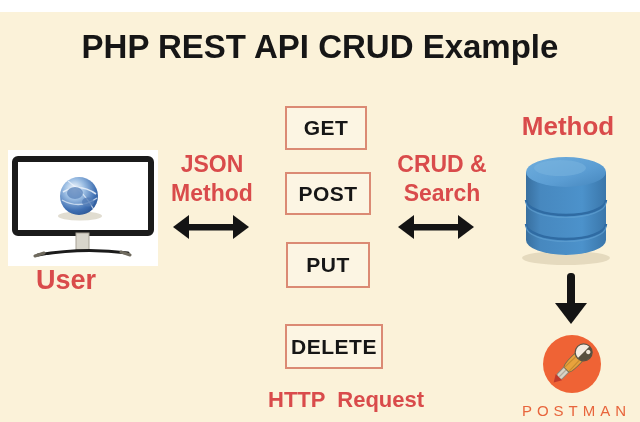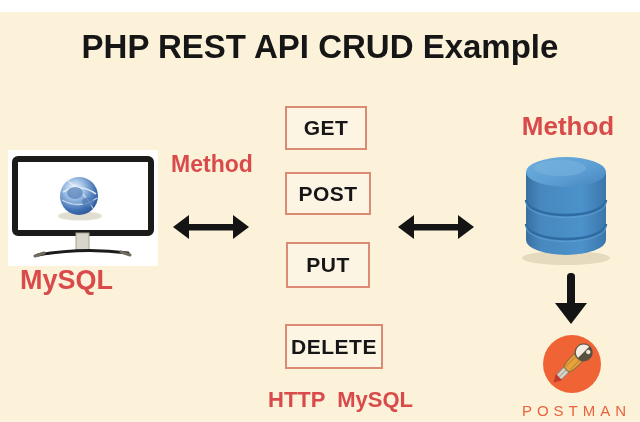--- a/index.html
+++ b/index.html
@@ -90,37 +90,42 @@
       <path d="M60 31 Q78 44 86 60" stroke="#f2f7fd" stroke-width="1.2" fill="none" opacity="0.7"></path>
       <ellipse cx="67" cy="43" rx="8" ry="6" fill="#5d86bd" opacity="0.8"></ellipse>
       <ellipse cx="80" cy="52" rx="6" ry="4.5" fill="#547db6" opacity="0.8"></ellipse>
 
       <rect x="68" y="83" width="13" height="17" fill="#d8d5cb" stroke="#a7a295" stroke-width="1"></rect>
 
       <path d="M30 105 Q75 97 120 103" stroke="#1b1b1b" stroke-width="3" fill="none" stroke-linecap="round"></path>
       <path d="M27 106 L36 103 M113 102 L122 105" stroke="#6f6a5e" stroke-width="3" stroke-linecap="round"></path>
     </svg>
   </div>
-  <div class="red-label user-label">MySQL</div>
+  <div class="red-label user-label">User</div>
 
   <div class="flow-label json red-label">
+    <div>JSON</div>
     <div>Method</div>
   </div>
   <svg class="h-arrow a1" viewBox="0 0 76 28">
     <rect x="13" y="11" width="50" height="6.5" rx="3" fill="#141414"></rect>
     <polygon points="16,2 0,14 16,26" fill="#141414"></polygon>
     <polygon points="60,2 76,14 60,26" fill="#141414"></polygon>
   </svg>
 
   <div class="method-box m-get">GET</div>
   <div class="method-box m-post">POST</div>
   <div class="method-box m-put">PUT</div>
   <div class="method-box m-delete">DELETE</div>
-  <div class="http-label red-label">HTTP  MySQL</div>
+  <div class="http-label red-label">HTTP  Request</div>
 
+  <div class="flow-label crud red-label">
+    <div>CRUD &amp;</div>
+    <div>Search</div>
+  </div>
   <svg class="h-arrow a2" viewBox="0 0 76 28">
     <rect x="13" y="11" width="50" height="6.5" rx="3" fill="#141414"></rect>
     <polygon points="16,2 0,14 16,26" fill="#141414"></polygon>
     <polygon points="60,2 76,14 60,26" fill="#141414"></polygon>
   </svg>
 
   <div class="mysql-label red-label">Method</div>
   <svg class="db-icon" viewBox="0 0 96 116">
     <defs>
       <linearGradient id="dbBody" x1="0" y1="0" x2="1" y2="0">

